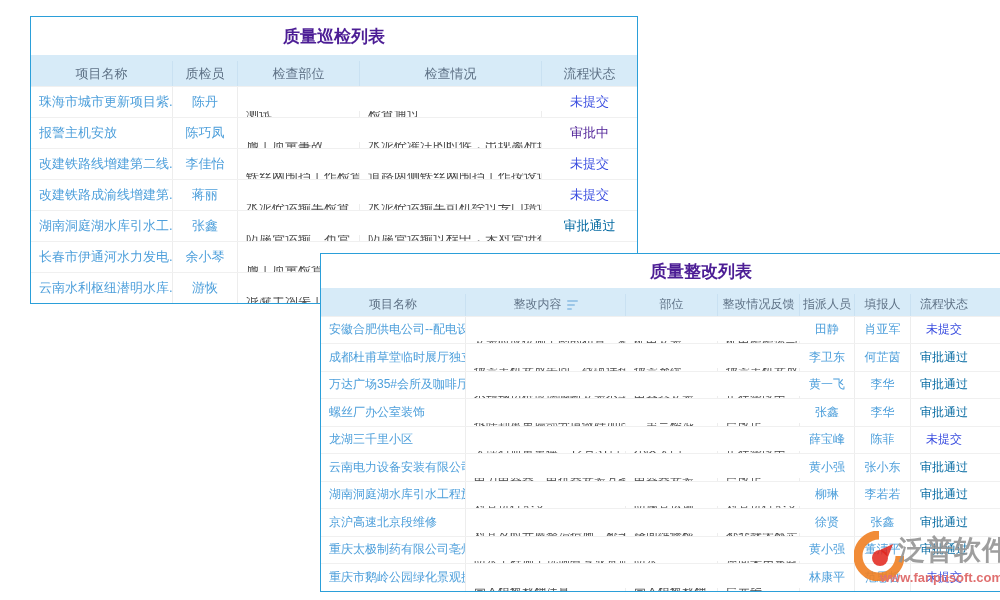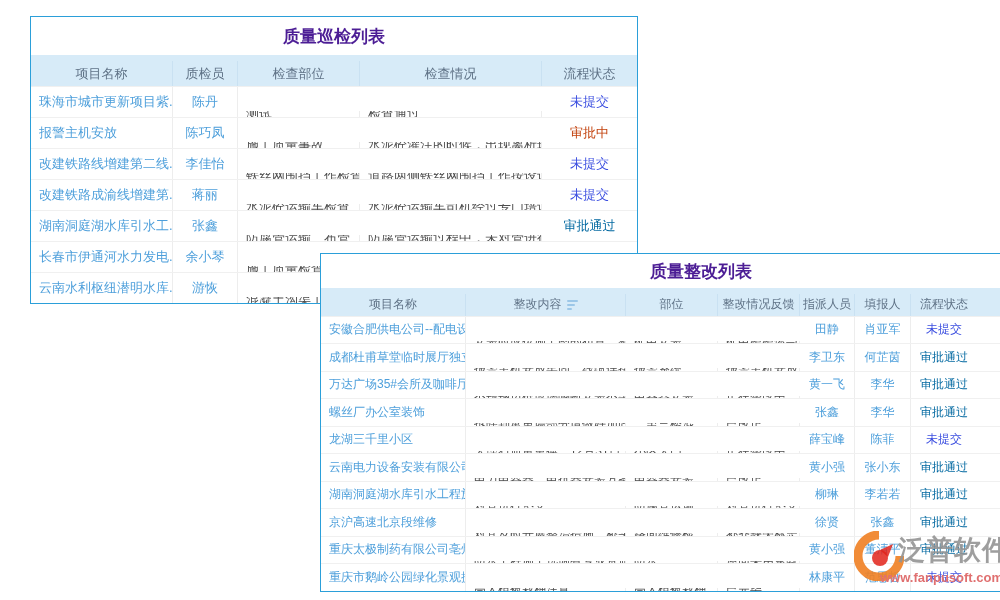--- a/index.html
+++ b/index.html
@@ -33,21 +33,21 @@
   .c1{width:142px;} .c2{width:65px;justify-content:center;} .c3{width:122px;}
   .c4{width:182px;} .c5{width:95px;justify-content:center;}
   
   .d1{width:145px;} .d2{width:160px;} .d3{width:92px;} .d4{width:82px;text-align:right;}
   .d5{width:55px;justify-content:center;} .d6{width:56px;justify-content:center;}
   .d7{width:66px;justify-content:center;}
 
   .link { color:#4d9fdb; }
   .txt  { color:#4d4d4d;margin-top:24px; }
   .st-pending   { color:#3c4fe0; }
-  .st-reviewing { color:#c2410c; }
+  .st-reviewing { color:#4c1d95; }
   .st-approved  { color:#0369a1; }
 
   .sort-icon { display:inline-flex; flex-direction:column; gap:2px; margin-left:5px; }
   .sort-icon i { display:block; height:2px; background:#9cc7e8; border-radius:1px; }
   .sort-icon i:nth-child(1){width:11px;} .sort-icon i:nth-child(2){width:8px;}
   .sort-icon i:nth-child(3){width:5px;}
 
   .watermark { position:absolute; left:852px; top:528px; width:150px; height:66px; z-index:3; }
   .wm-logo { position:absolute; left:2px; top:3px; width:50px; height:50px; }
   .wm-brand { position:absolute; left:46px; top:4px; font-size:27px; font-weight:bold;

